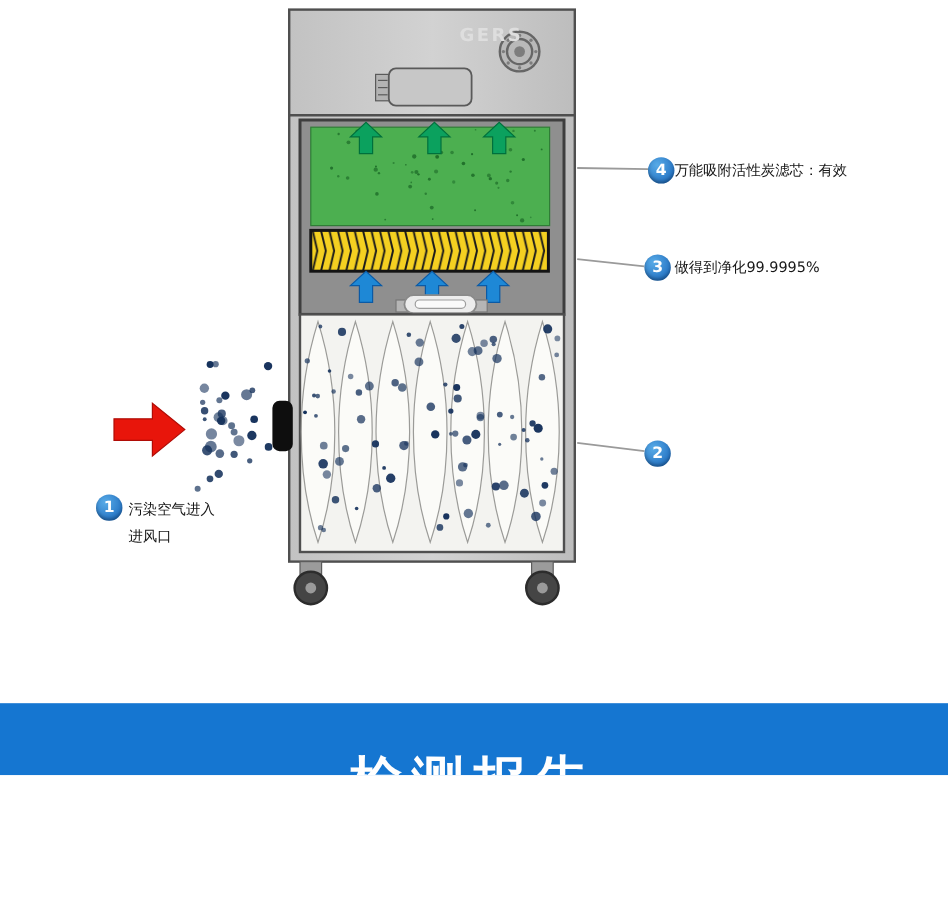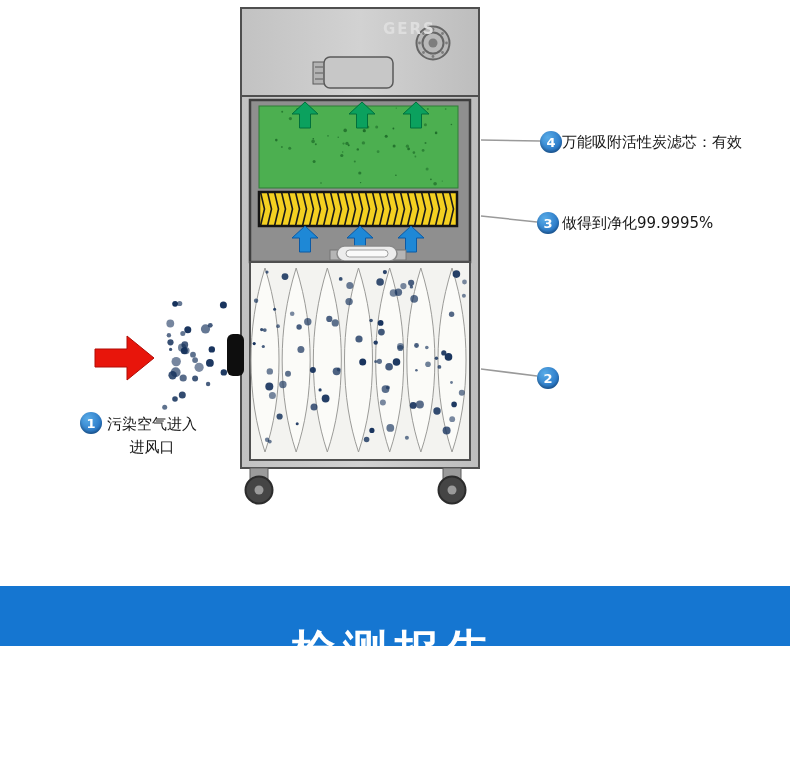--- a/index.html
+++ b/index.html
@@ -11,27 +11,27 @@
   .watermark{
     position:absolute;left:383px;top:20px;color:#dedede;font-size:15px;
     font-weight:bold;letter-spacing:2px;
   }
   .callout-num{
     position:absolute;width:22px;height:22px;border-radius:50%;
     background:radial-gradient(circle at 35% 30%, #58abe7, #1461b8);
     color:#fff;font-weight:bold;font-size:13px;display:flex;align-items:center;justify-content:center;
     box-shadow:inset 0 -2px 3px rgba(0,0,0,.3);
   }
-  .callout-text{position:absolute;font-size:15px;line-height:23px;color:#161616;}
+  .callout-text{position:absolute;font-size:12px;line-height:23px;color:#161616;}
   .callout-text div{white-space:nowrap;}
   .num1{left:80px;top:412px;}
   .num2{left:537px;top:367px;}
   .num3{left:537px;top:212px;}
   .num4{left:540px;top:131px;}
-  .txt1{left:107px;top:413px;text-align:center;}
+  .txt1{left:107px;top:413px;}
   .txt2{left:562px;top:368px;}
   .txt3{left:562px;top:212px;}
   .txt4{left:562px;top:131px;}
   .banner{
     position:absolute;left:0;top:586px;width:790px;height:95px;background:#1576d1;
     display:flex;align-items:flex-end;justify-content:center;
   }
   .banner-title{color:#ffffff;font-size:44px;font-weight:bold;letter-spacing:8px;}
 </style>
 </head>

